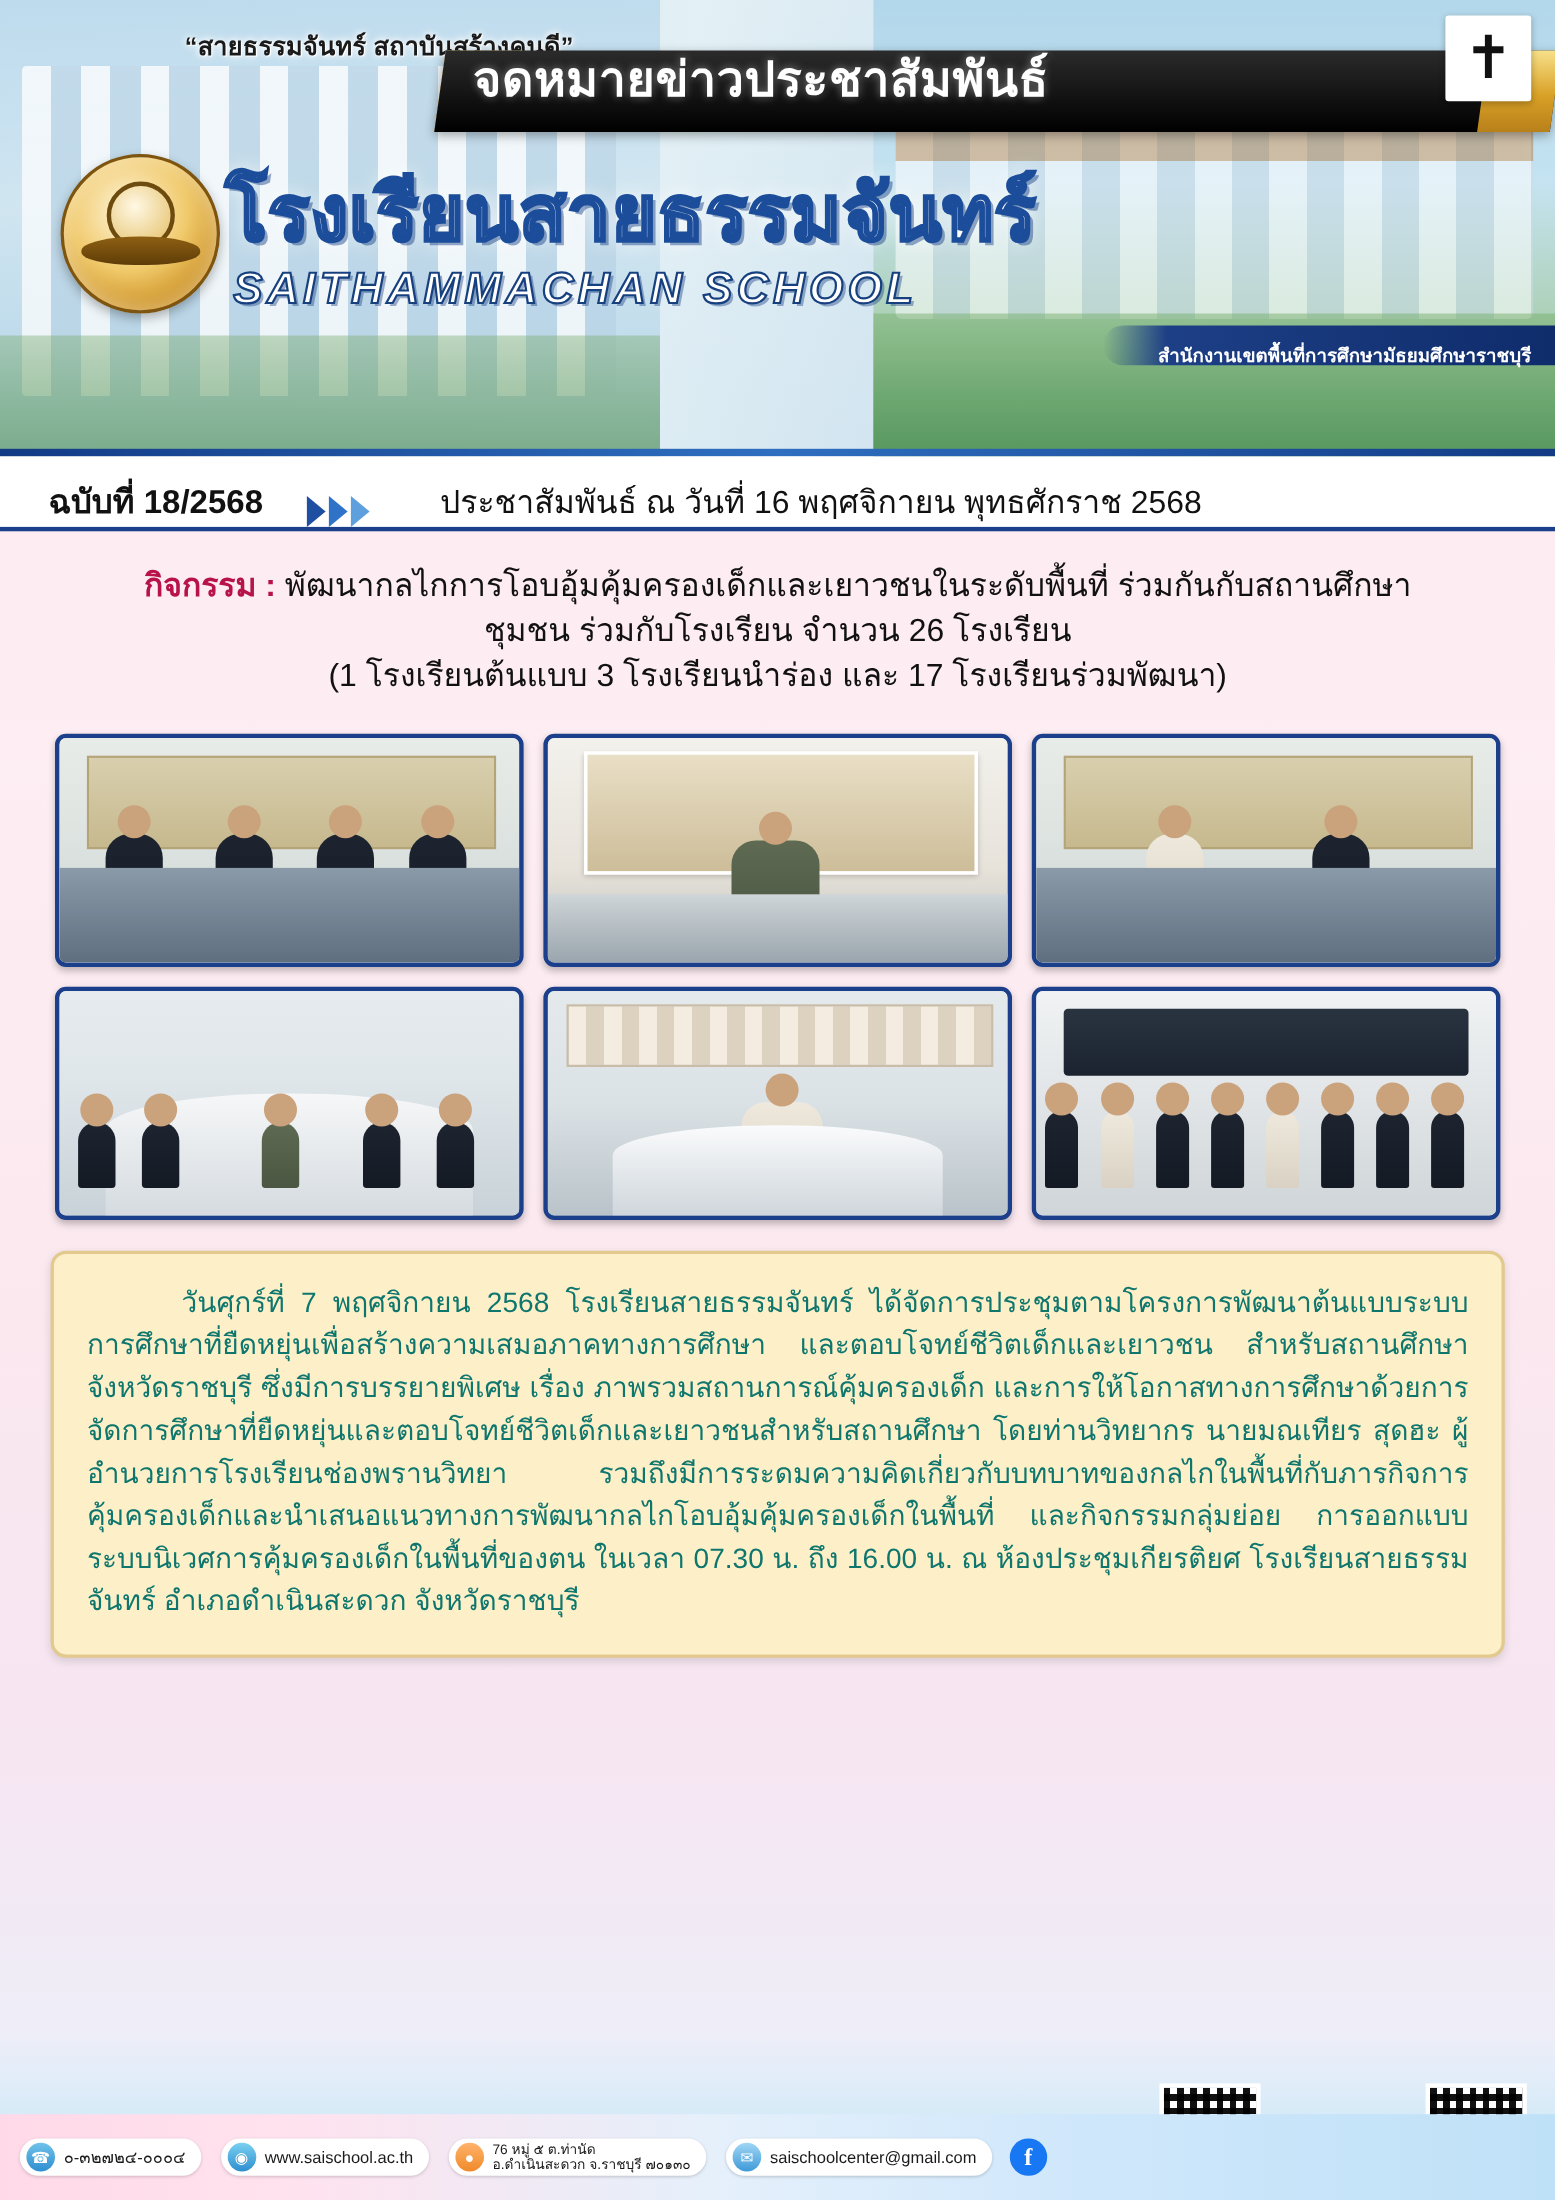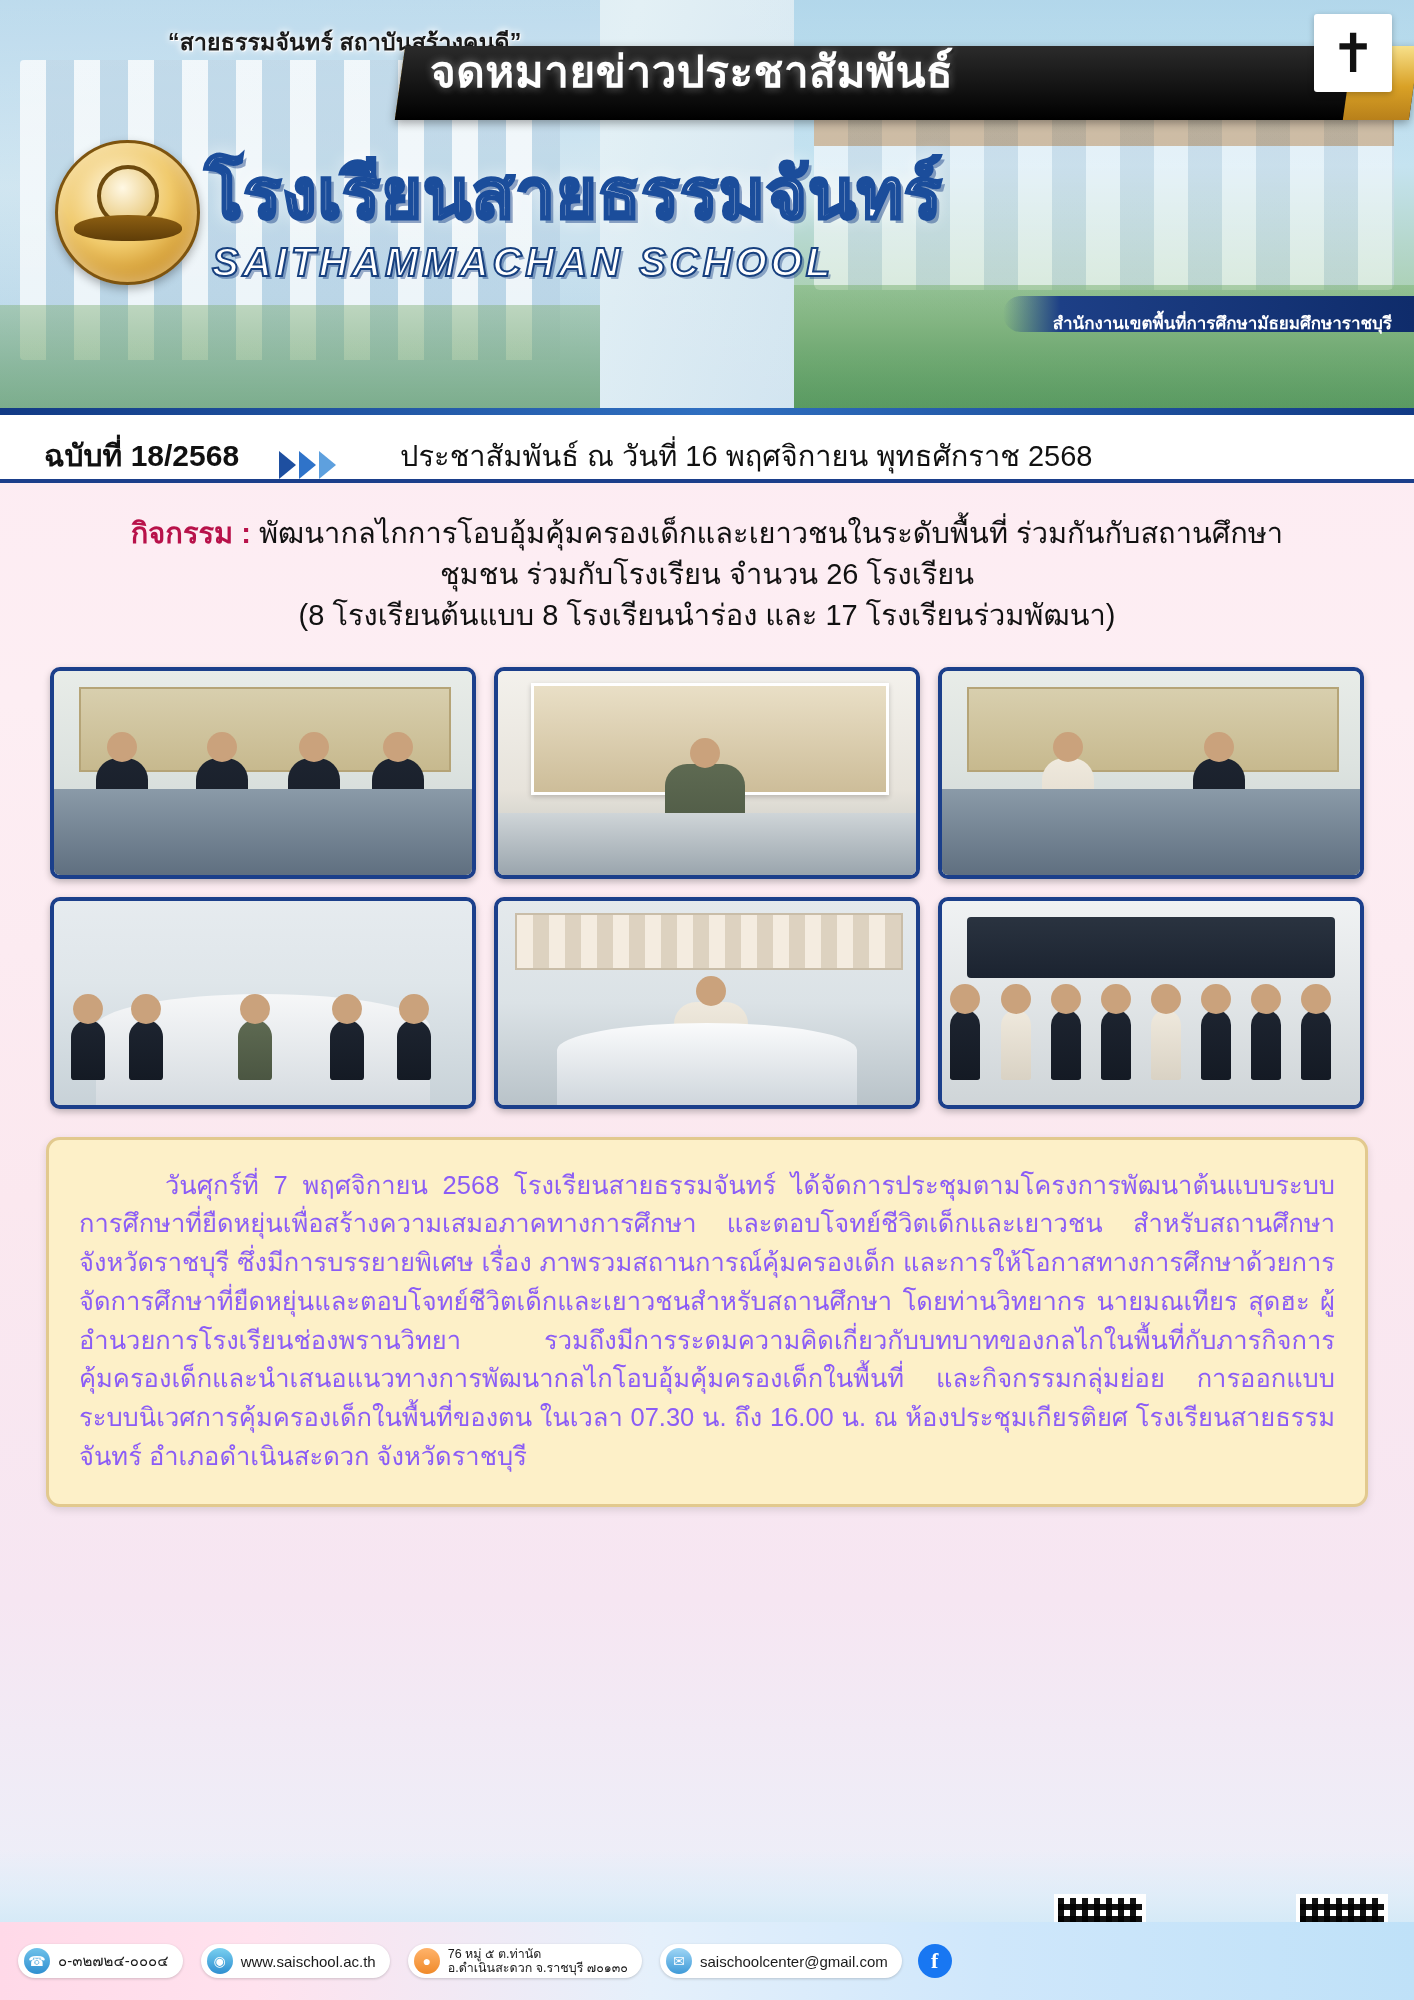--- a/index.html
+++ b/index.html
@@ -287,21 +287,21 @@
   
   .body-card {
     margin: 18px 46px 0 46px;
     background: #fdf0c8;
     border: 3px solid #e2c98e;
     border-radius: 14px;
     padding: 26px 30px 28px 30px;
     box-shadow: 0 3px 8px rgba(0,0,0,.12);
   }
   .body-text {
-    font-size: 25.5px; line-height: 1.52; color: #8b5cf6;
+    font-size: 25.5px; line-height: 1.52; color: #0f766e;
     text-align: justify;
     text-indent: 86px;
   }
 
   
   .footer {
     position: absolute; left: 0; bottom: 0; width: 1414px; height: 150px;
     background: linear-gradient(180deg, rgba(255,255,255,0) 0%, rgba(214,235,248,.55) 30%, #cfe8f6 60%, #bfe0f3 100%);
   }
   .footer-strip {
@@ -407,21 +407,21 @@
     </div>
     <div class="issue-date">ประชาสัมพันธ์ ณ วันที่ 16 พฤศจิกายน พุทธศักราช 2568</div>
   </div>
 
   <div class="activity">
     <div class="activity-line1">
       <span class="lbl">กิจกรรม :</span>
       <span>พัฒนากลไกการโอบอุ้มคุ้มครองเด็กและเยาวชนในระดับพื้นที่ ร่วมกันกับสถานศึกษา</span>
     </div>
     <div class="activity-line2">ชุมชน ร่วมกับโรงเรียน จำนวน 26 โรงเรียน</div>
-    <div class="activity-line3">(8 โรงเรียนต้นแบบ 8 โรงเรียนนำร่อง และ 17 โรงเรียนร่วมพัฒนา)</div>
+    <div class="activity-line3">(1 โรงเรียนต้นแบบ 3 โรงเรียนนำร่อง และ 17 โรงเรียนร่วมพัฒนา)</div>
   </div>
 
   <div class="photos">
 
     <div class="photo">
       <div class="scene sc-room1">
         <div class="people">
           <div class="person n" style="left:10%;"></div>
           <div class="person n" style="left:34%;"></div>
           <div class="person n" style="left:56%;"></div>

